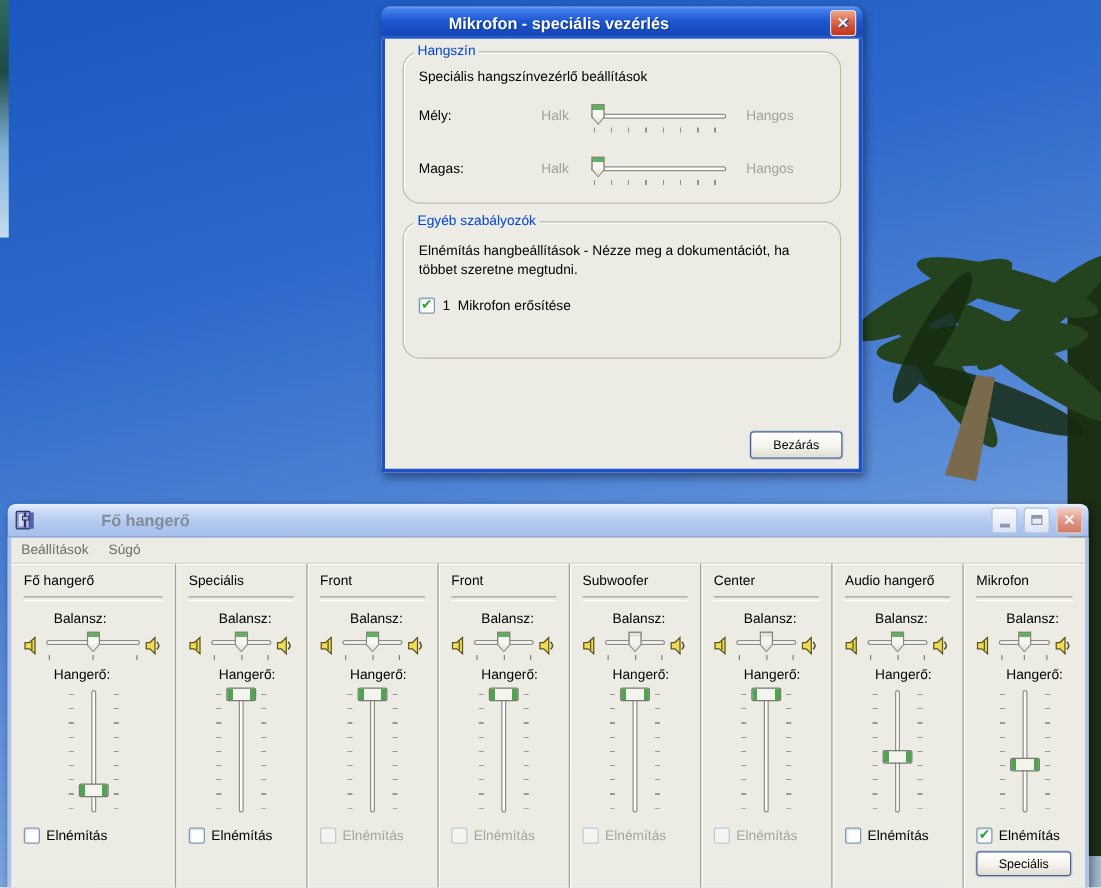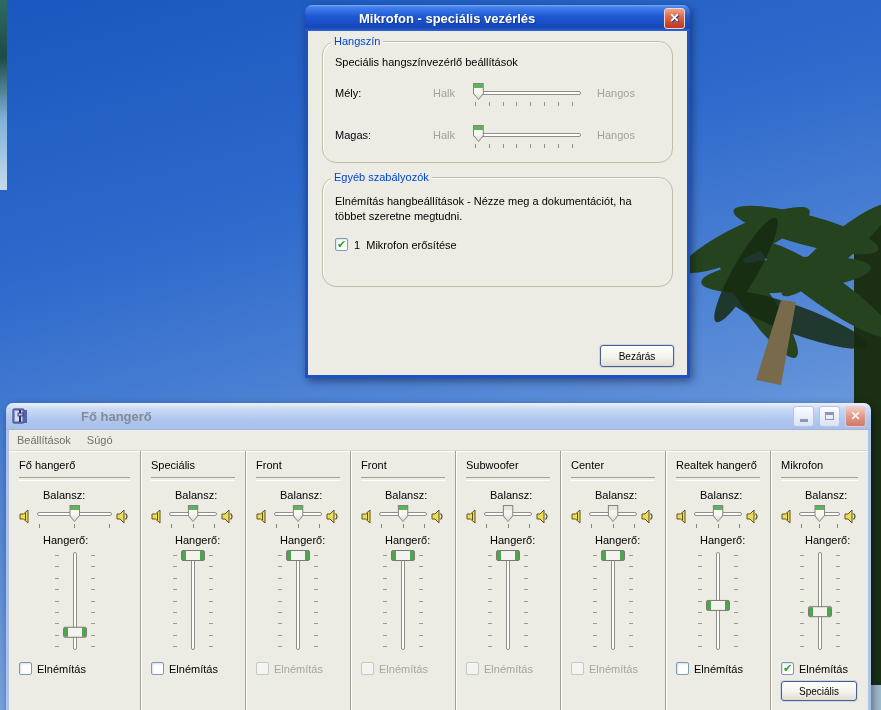--- a/index.html
+++ b/index.html
@@ -388,21 +388,21 @@
       <span class="v-ticks right"></span>
       <span class="v-thumb" style="top: 0%; transform: translateY(0%);"></span>
     </div>
     <div class="mute-row disabled">
       <span class="checkbox"></span>
       <span>Elnémítás</span>
     </div>
 
   </div>
         <div class="channel">
-    <div class="ch-title">Realtek hangerő</div>
+    <div class="ch-title">Audio hangerő</div>
     <div class="etch"></div>
     <div class="ch-label">Balansz:</div>
     <div class="balance-row">
       <svg width="14" height="15" viewBox="0 0 14 15">
         <path d="M1 5h3.5L9 1v13L4.5 10H1z" fill="#EFDC55" stroke="#5C541E" stroke-width="1"></path>
         <line x1="6.5" y1="4" x2="6.5" y2="11" stroke="#5C541E" stroke-width="1"></line>
       </svg>
       <span class="h-slider">
         <span class="h-track"></span>
         <span class="h-thumb" style="left: 50%; transform: translateX(-50%);"></span>

